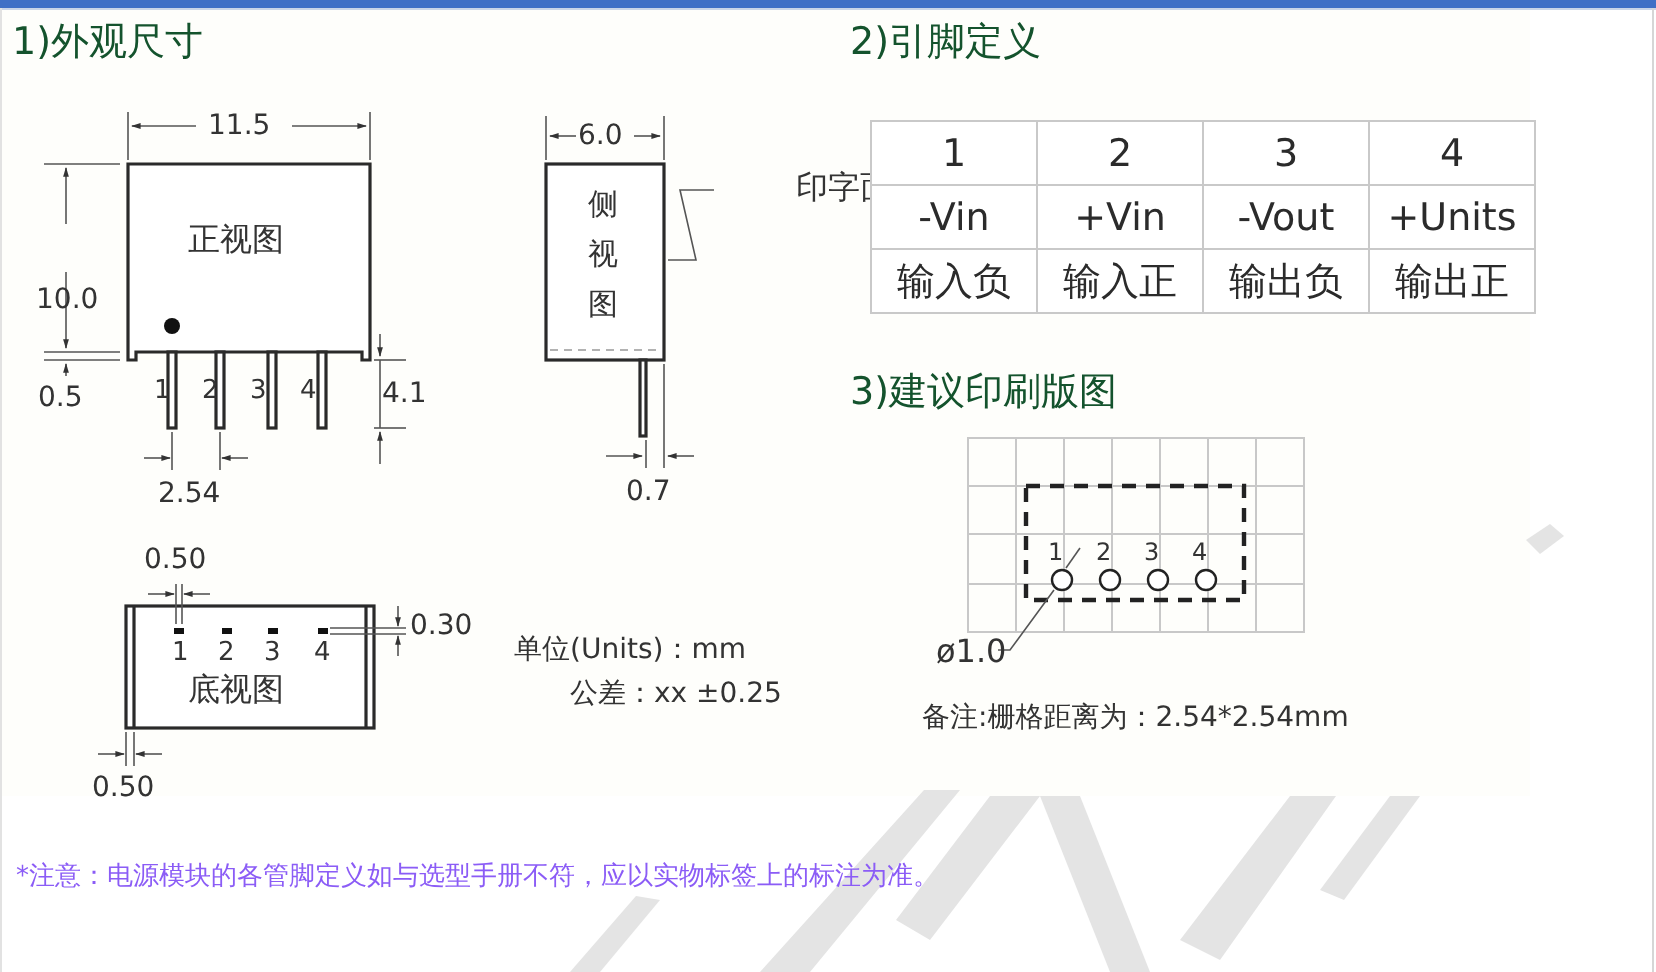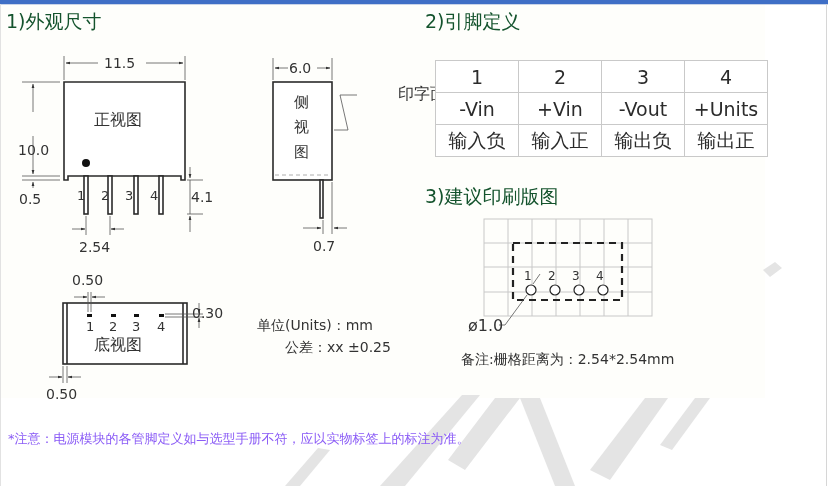--- a/index.html
+++ b/index.html
@@ -178,21 +178,21 @@
 <span class="t small" style="left:150px; top:189px;">4</span>
 
 <span class="t dim" style="left:289px; top:61px;">6.0</span>
 <span class="t lbl" style="left:294px; top:95px;">侧</span>
 <span class="t lbl" style="left:294px; top:120px;">视</span>
 <span class="t lbl" style="left:294px; top:145px;">图</span>
 <span class="t lbl" style="left:358px; top:86px; font-size:16px;margin-left:40px;">印字面</span>
 <span class="t dim" style="left:313px; top:239px;">0.7</span>
 
 <span class="t dim" style="left:72px; top:273px;">0.50</span>
-<span class="t dim" style="left:192px; top:306px;">0.30</span>
+<span class="t dim" style="left:205px; top:306px;">0.30</span>
 <span class="t dim" style="left:46px; top:387px;">0.50</span>
 <span class="t small" style="left:86px; top:320px;">1</span>
 <span class="t small" style="left:109px; top:320px;">2</span>
 <span class="t small" style="left:132px; top:320px;">3</span>
 <span class="t small" style="left:157px; top:320px;">4</span>
 <span class="t lbl" style="left:94px; top:337px; font-size:16px;">底视图</span>
 
 <span class="t small" style="left:257px; top:318px; font-size:14px;">单位(Units)：mm</span>
 <span class="t small" style="left:257px; top:340px; font-size:14px;margin-left:28px;">公差：xx ±0.25</span>
 

